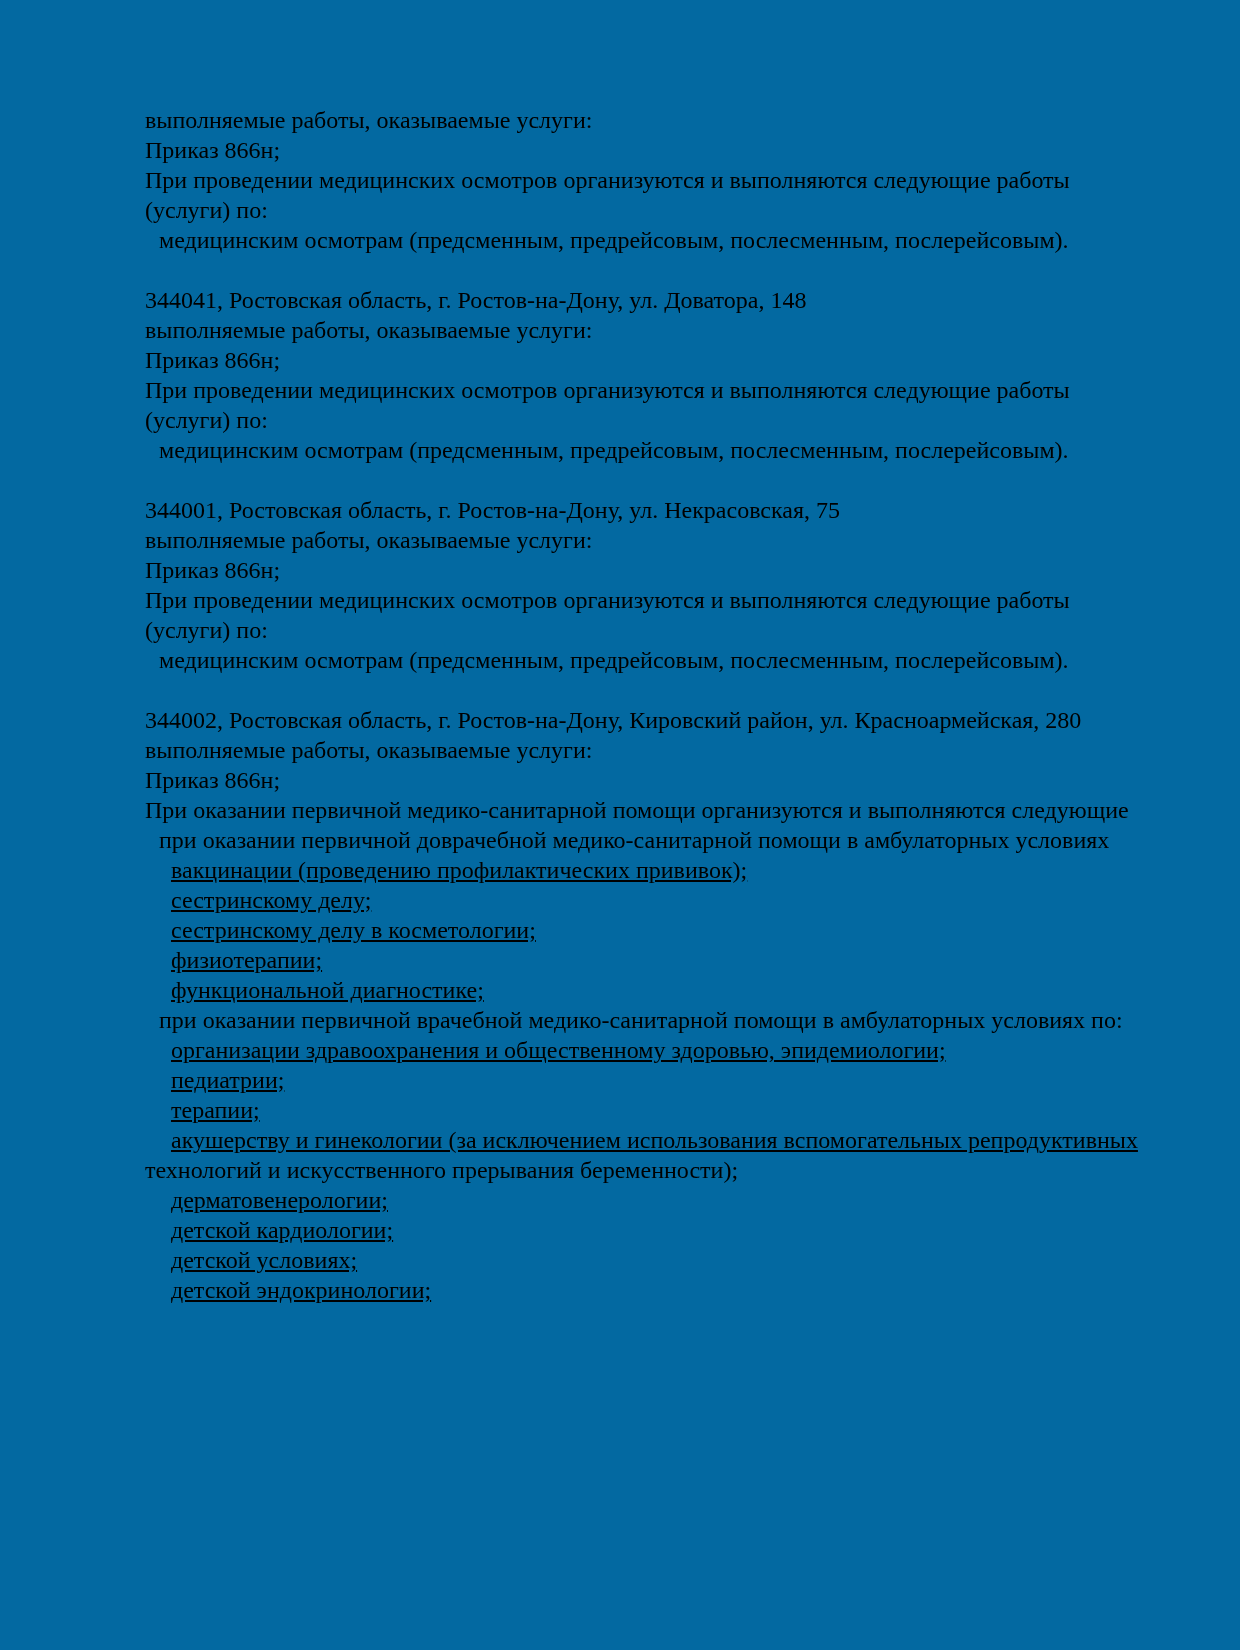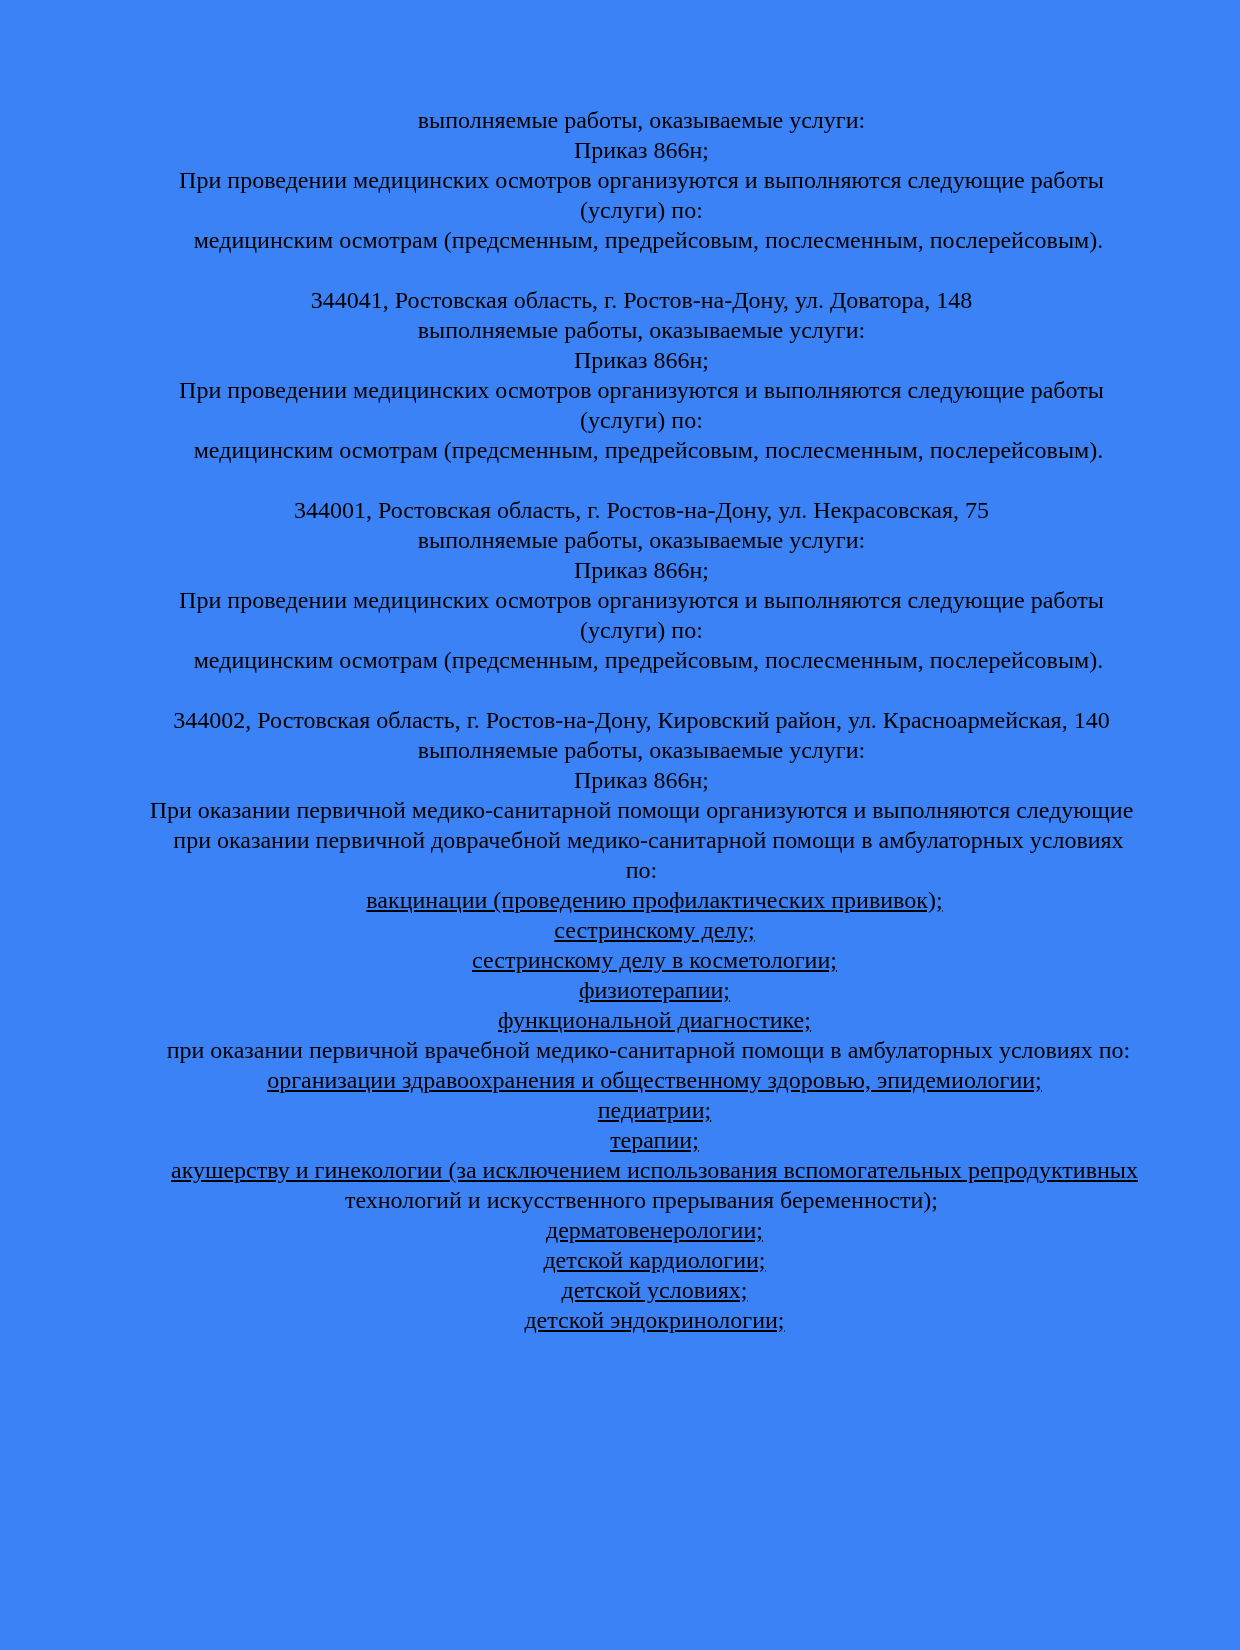--- a/index.html
+++ b/index.html
@@ -12,22 +12,21 @@
     height: 1650px;
     position: relative;
     overflow: hidden;
   }
   .doc-page {
     position: absolute;
     left: 0;
     top: 0;
     width: 1240px;
     height: 1650px;
-    background: #3b82f6;
-    text-align: center;
+    background: #0369a1;
   }
   .doc-text {
     position: absolute;
     left: 145px;
     top: 105px;
     font-family: "Liberation Serif", "DejaVu Serif", serif;
     font-size: 24px;
     line-height: 30px;
     color: #000000;
     font-kerning: normal;
@@ -68,26 +67,25 @@
       </section>
       <section class="block">
         <div class="line i0">344001, Ростовская область, г. Ростов-на-Дону, ул. Некрасовская, 75</div>
         <div class="line i0">выполняемые работы, оказываемые услуги:</div>
         <div class="line i0">Приказ 866н;</div>
         <div class="line i0">При проведении медицинских осмотров организуются и выполняются следующие работы</div>
         <div class="line i0">(услуги) по:</div>
         <div class="line i1">медицинским осмотрам (предсменным, предрейсовым, послесменным, послерейсовым).</div>
       </section>
       <section class="block">
-        <div class="line i0">344002, Ростовская область, г. Ростов-на-Дону, Кировский район, ул. Красноармейская, 140</div>
+        <div class="line i0">344002, Ростовская область, г. Ростов-на-Дону, Кировский район, ул. Красноармейская, 280</div>
         <div class="line i0">выполняемые работы, оказываемые услуги:</div>
         <div class="line i0">Приказ 866н;</div>
         <div class="line i0">При оказании первичной медико-санитарной помощи организуются и выполняются следующие</div>
         <div class="line i1">при оказании первичной доврачебной медико-санитарной помощи в амбулаторных условиях</div>
-        <div class="line i0">по:</div>
         <div class="line i2">вакцинации (проведению профилактических прививок);</div>
         <div class="line i2">сестринскому делу;</div>
         <div class="line i2">сестринскому делу в косметологии;</div>
         <div class="line i2">физиотерапии;</div>
         <div class="line i2">функциональной диагностике;</div>
         <div class="line i1">при оказании первичной врачебной медико-санитарной помощи в амбулаторных условиях по:</div>
         <div class="line i2">организации здравоохранения и общественному здоровью, эпидемиологии;</div>
         <div class="line i2">педиатрии;</div>
         <div class="line i2">терапии;</div>
         <div class="line i2">акушерству и гинекологии (за исключением использования вспомогательных репродуктивных</div>

